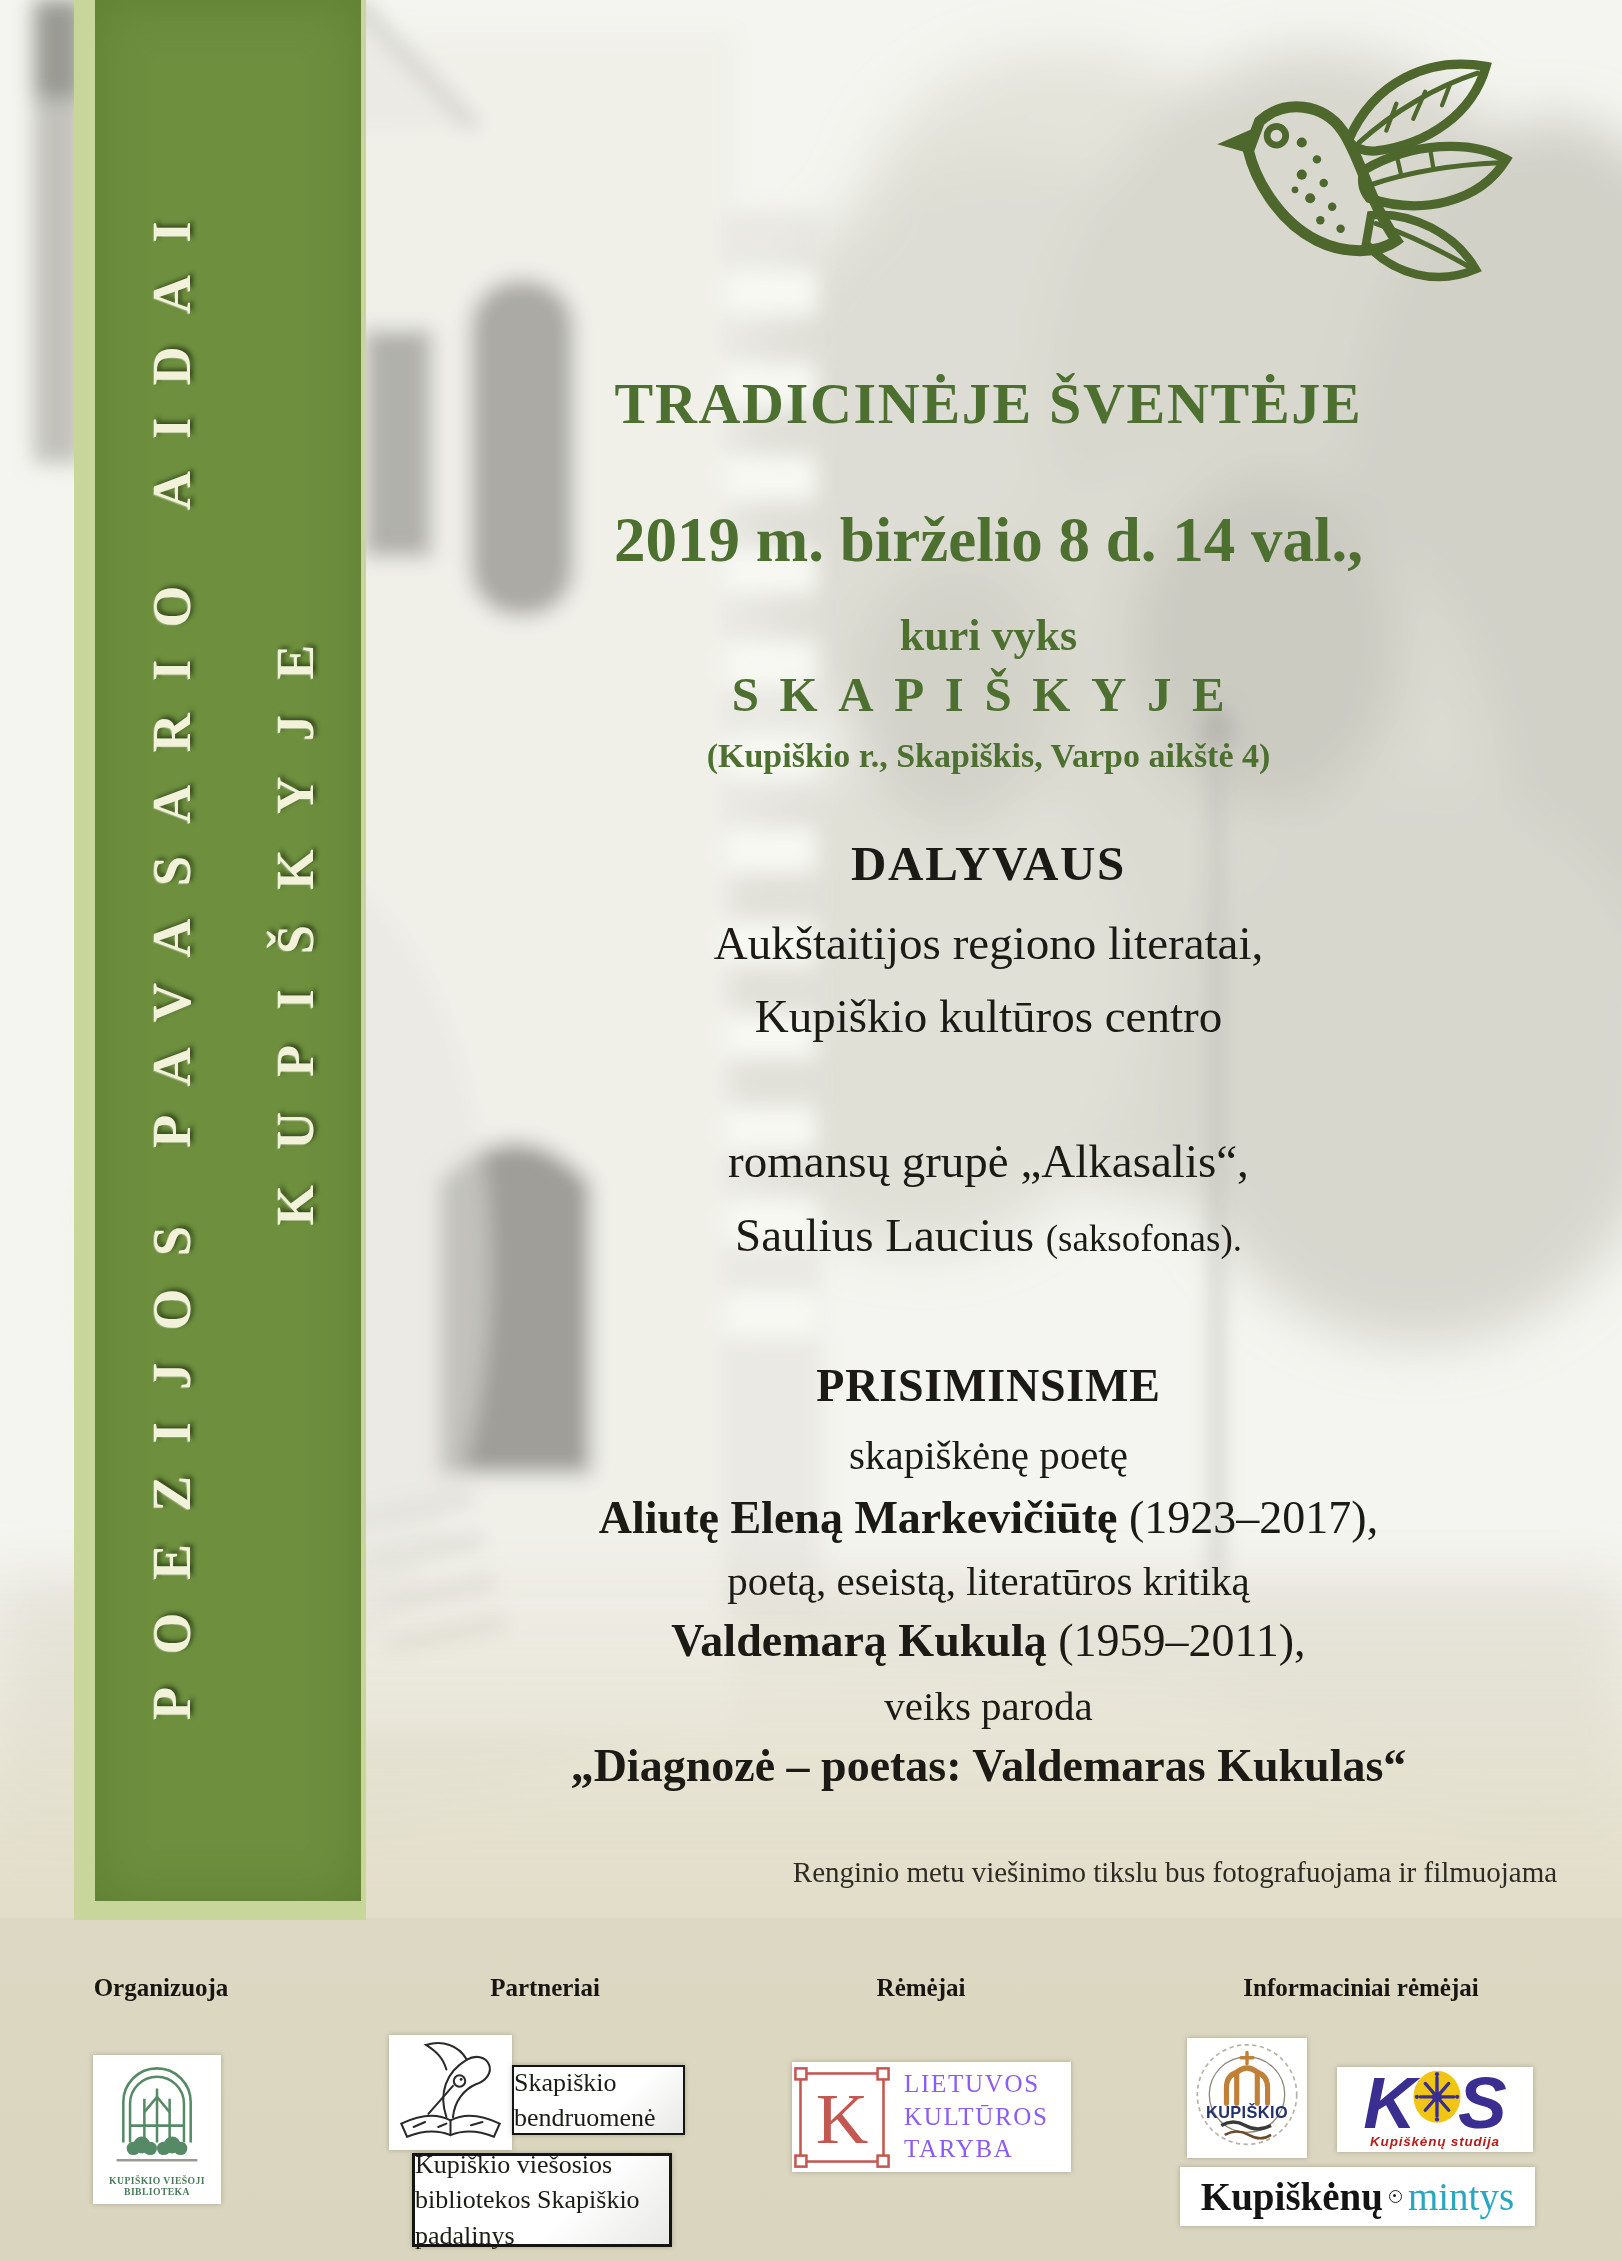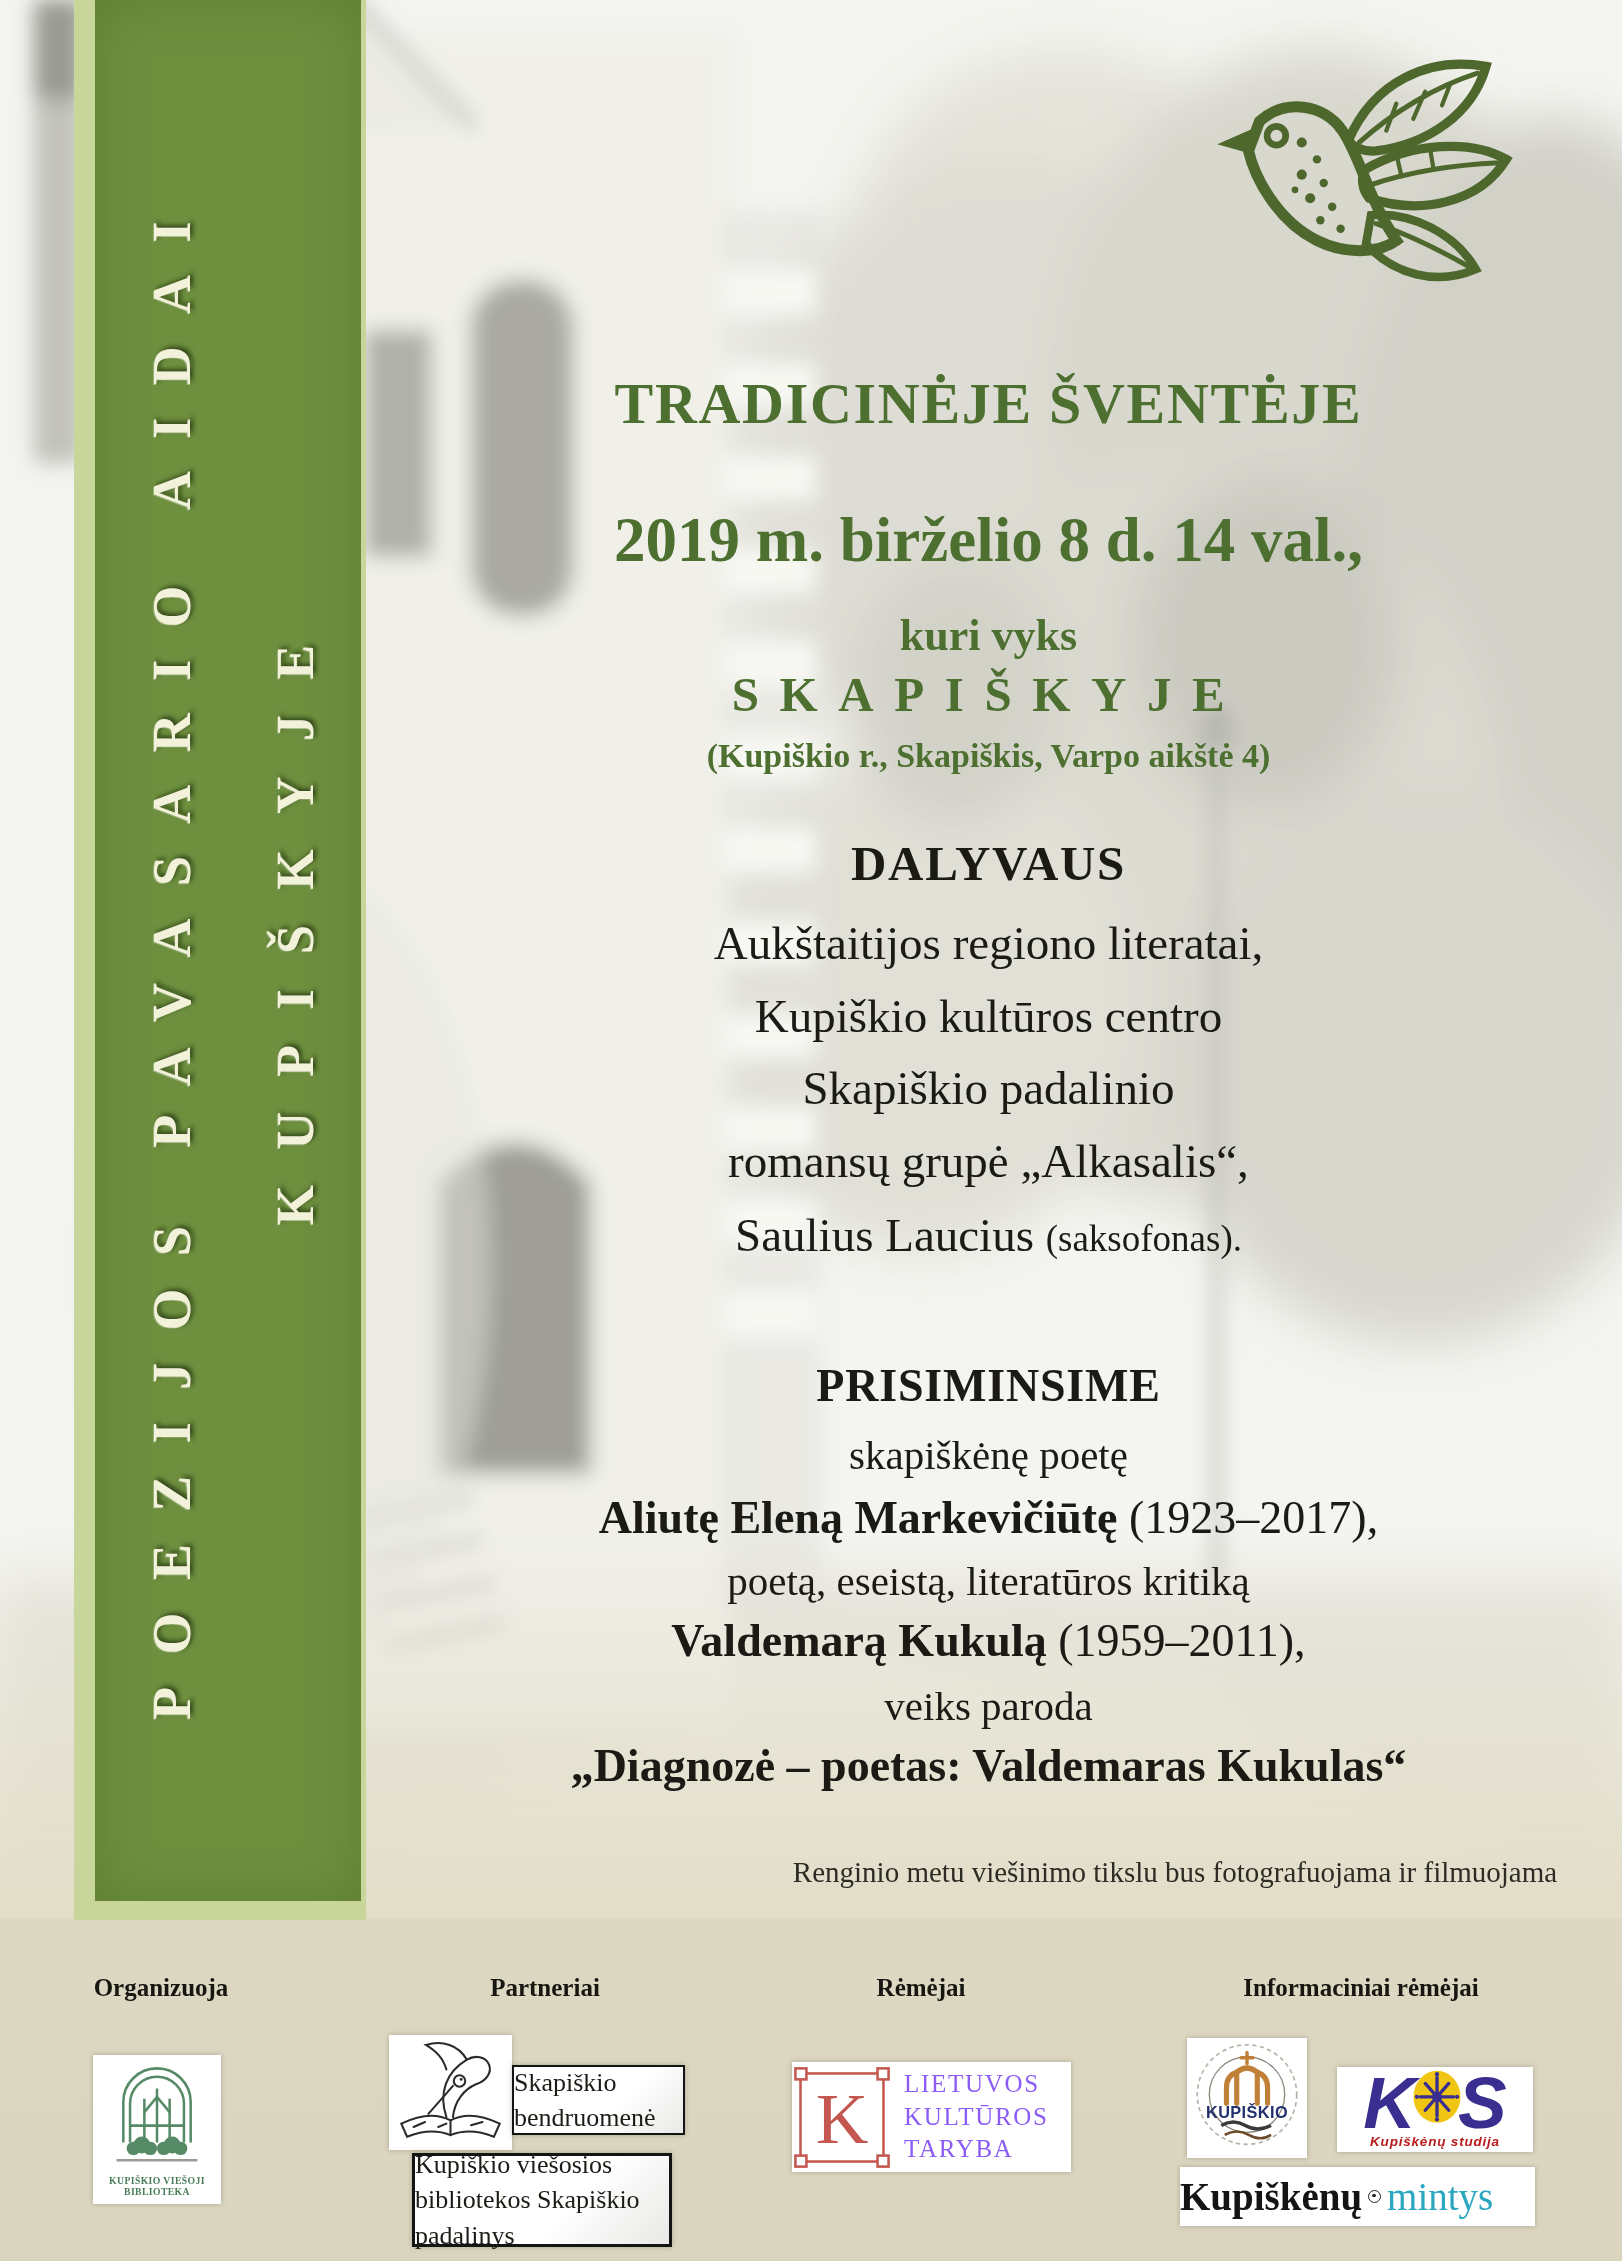--- a/index.html
+++ b/index.html
@@ -34,21 +34,21 @@
   .lib-caption{position:absolute;left:0;bottom:6.8px;width:100%;text-align:center;
     font-size:9.7px;color:#4a7d5a;letter-spacing:0.4px;font-weight:bold;}
   .lkt{display:flex;align-items:center;}
   .lkt-text{padding-left:12px;font-size:25px;color:#8b5cf6;letter-spacing:1.7px;line-height:1.3;}
   .ks-wrap{display:flex;align-items:flex-start;justify-content:center;padding-top:1.7px;}
   .ks-letter{font-family:"Liberation Sans","DejaVu Sans",sans-serif;
     font-size:73px;line-height:68px;font-weight:bold;font-style:italic;color:#3a2f90;}
   .ks-caption{position:absolute;left:0;bottom:3.4px;width:100%;text-align:center;
     font-family:"Liberation Sans","DejaVu Sans",sans-serif;
     font-size:13.5px;font-weight:bold;font-style:italic;color:#b91c1c;letter-spacing:0.8px;}
-  .mintys{display:flex;align-items:center;justify-content:flex-start;gap:6px;}
+  .mintys{display:flex;align-items:center;justify-content:center;gap:6px;}
   .mintys-black{font-size:39px;font-weight:bold;color:#141414;}
   .mintys-teal{font-size:39px;color:#2aa7c0;}
   .mark-dot{width:11px;height:11px;border:1.7px solid #222;border-radius:50%;position:relative;}
   .mark-dot::after{content:"";position:absolute;left:3px;top:3px;width:3.4px;height:3.4px;background:#222;border-radius:50%;}
 </style>
 </head>
 <body>
 
 <div class="poster">
 
@@ -159,21 +159,20 @@
 
   <div class="ln green" style="top:370px;font-size:58px;letter-spacing:1.7px;">TRADICINĖJE ŠVENTĖJE</div>
   <div class="ln green" style="top:504px;font-size:63px;">2019 m. birželio 8 d. 14 val.,</div>
   <div class="ln green" style="top:610px;font-size:44px;">kuri vyks</div>
   <div class="ln green sp" style="top:666px;font-size:49px;">SKAPIŠKYJE</div>
   <div class="ln green" style="top:737px;font-size:34px;">(Kupiškio r., Skapiškis, Varpo aikštė 4)</div>
 
   <div class="ln black" style="top:835px;font-size:49px;font-weight:bold;letter-spacing:1.7px;">DALYVAUS</div>
   <div class="ln black" style="top:916px;font-size:47px;">Aukštaitijos regiono literatai,</div>
   <div class="ln black" style="top:989px;font-size:47px;">Kupiškio kultūros centro</div>
-  <div class="ln black" style="top:1061px;font-size:47px;">Skapiškio padalinio</div>
   <div class="ln black" style="top:1134px;font-size:47px;">romansų grupė „Alkasalis“,</div>
   <div class="ln black" style="top:1208px;font-size:47px;"><span>Saulius Laucius </span><span class="note-sm">(saksofonas).</span></div>
 
   <div class="ln black" style="top:1359px;font-size:46px;font-weight:bold;letter-spacing:0.8px;">PRISIMINSIME</div>
   <div class="ln black" style="top:1431px;font-size:41px;">skapiškėnę poetę</div>
   <div class="ln black" style="top:1491px;font-size:46px;"><b>Aliutę Eleną Markevičiūtę</b><span> (1923–2017),</span></div>
   <div class="ln black" style="top:1557px;font-size:41px;">poetą, eseistą, literatūros kritiką</div>
   <div class="ln black" style="top:1614px;font-size:46px;"><b>Valdemarą Kukulą</b><span> (1959–2011),</span></div>
   <div class="ln black" style="top:1682px;font-size:41px;">veiks paroda</div>
   <div class="ln black" style="top:1739px;font-size:46px;font-weight:bold;">„Diagnozė – poetas: Valdemaras Kukulas“</div>

